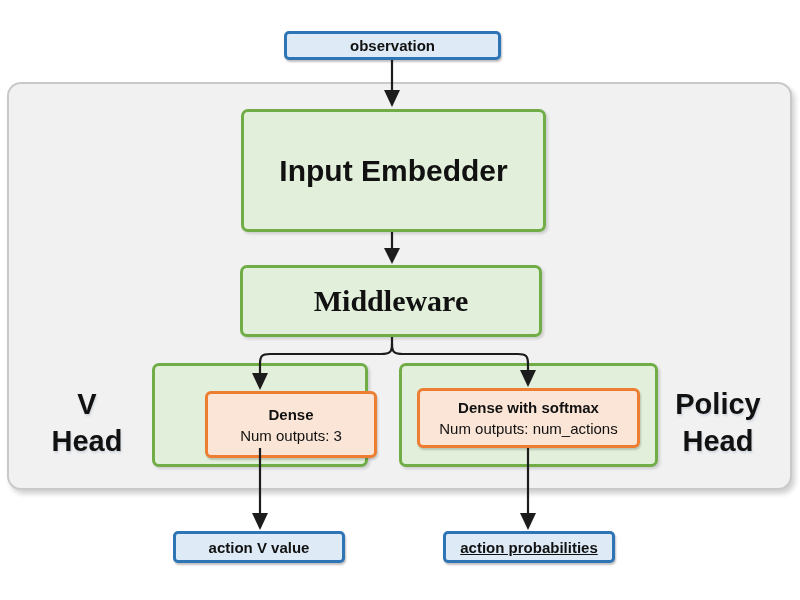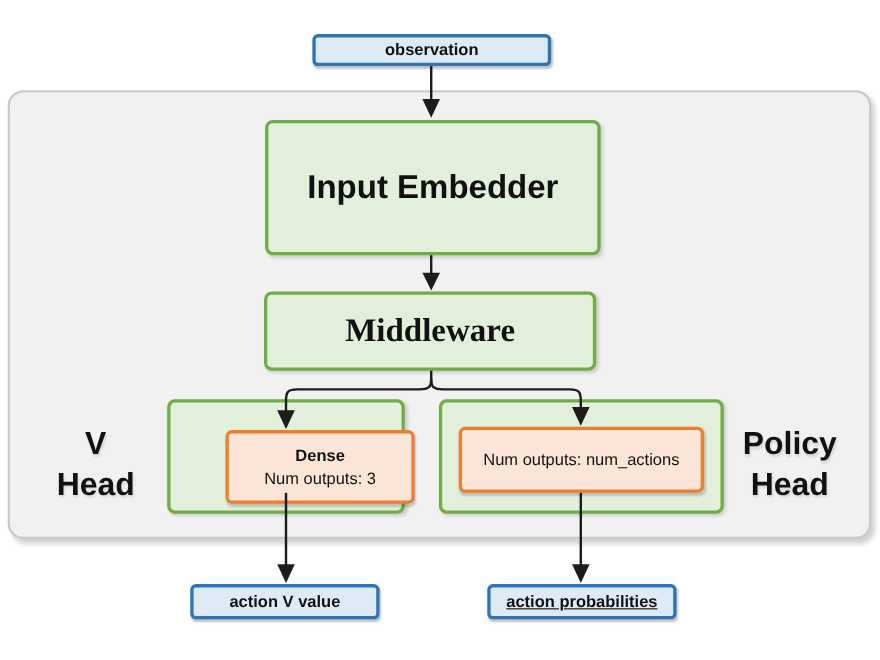--- a/index.html
+++ b/index.html
@@ -120,20 +120,21 @@
     <div class="dense-title">Dense</div>
     <div>Num outputs: 3</div>
   </div>
 
   <div id="policy-head-label" class="head-label">
     <div>Policy</div>
     <div>Head</div>
   </div>
   <div id="policy-head-box" class="node green-node"></div>
   <div id="policy-dense" class="node orange-node">
+    <div class="dense-title">Dense with softmax</div>
     <div>Num outputs: num_actions</div>
   </div>
 
   <div id="state-v-value" class="node blue-node">
     <span>action V value</span>
   </div>
   <div id="action-probabilities" class="node blue-node">
     <span>action probabilities</span>
   </div>
 

